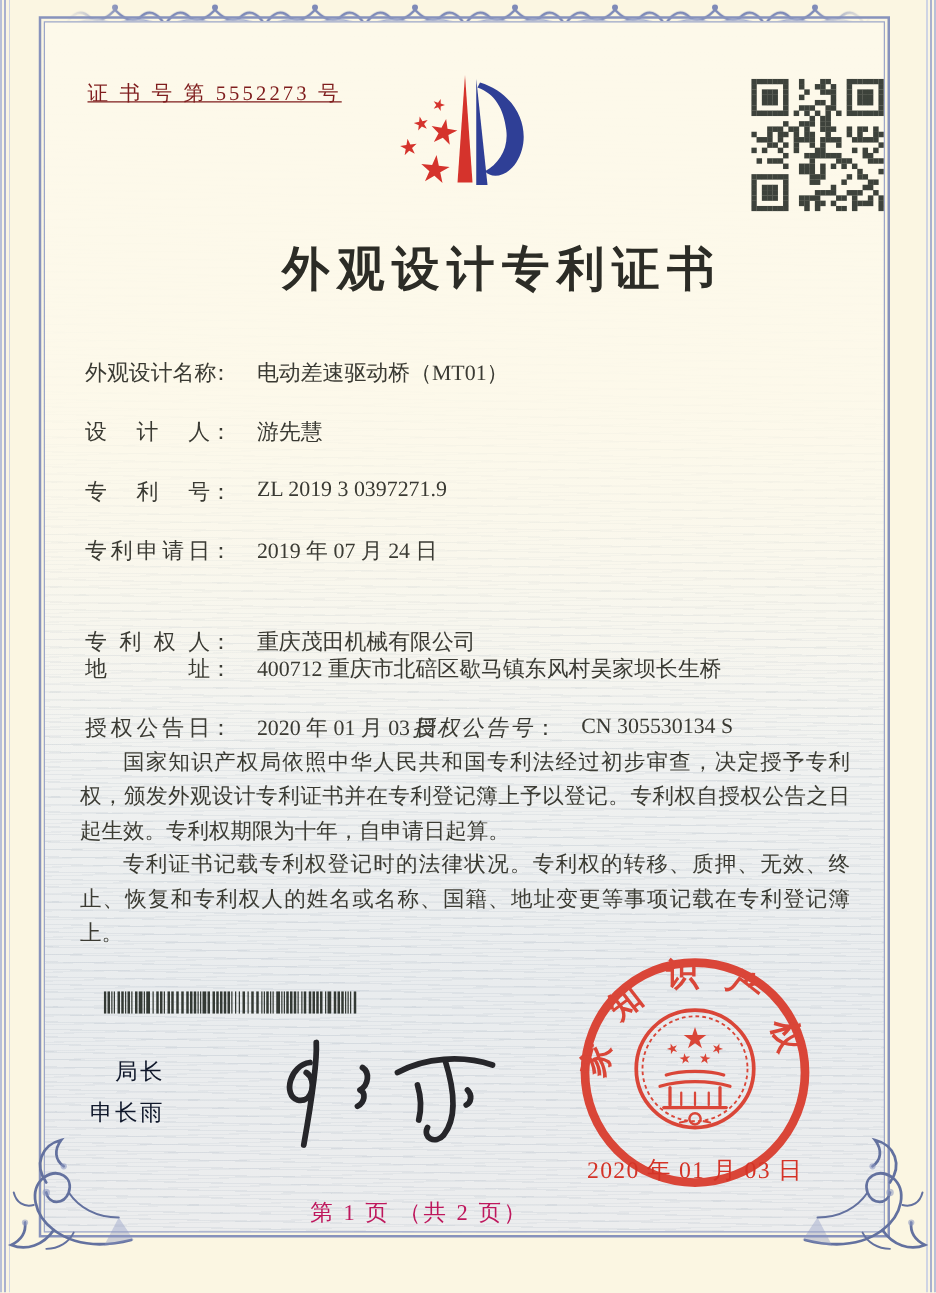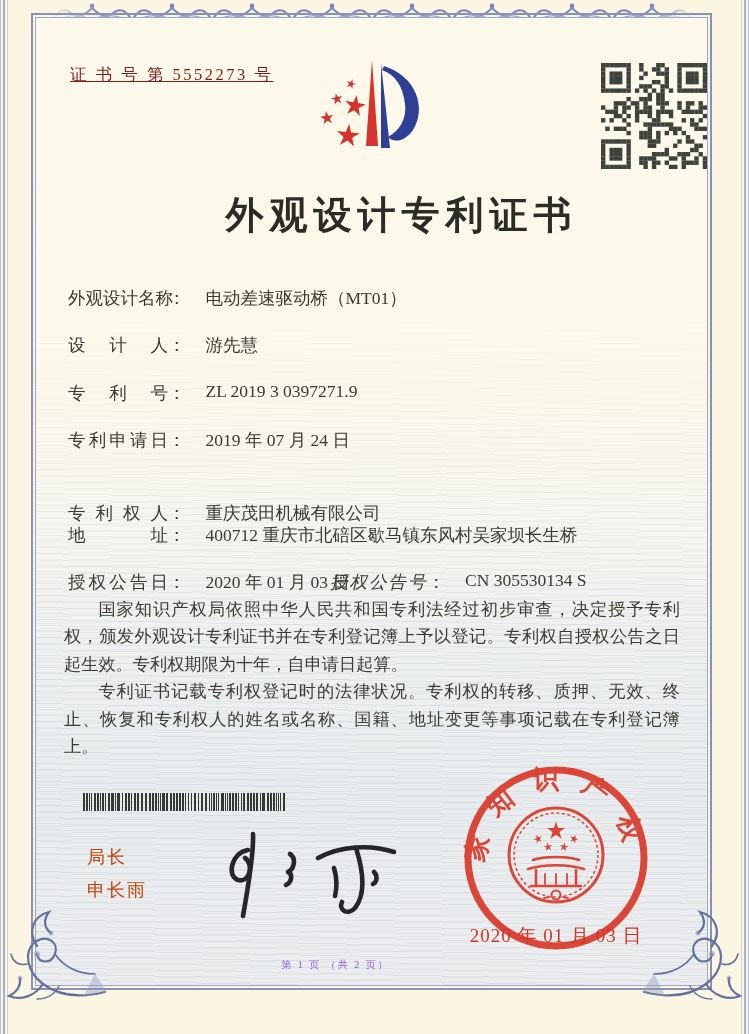--- a/index.html
+++ b/index.html
@@ -58,30 +58,30 @@
   .grant-row{position:absolute;left:0;top:570px;width:695px;height:24px;font-size:17.5px;white-space:nowrap;}
   .gpair1{position:absolute;left:68px;}
   .gpair2{position:absolute;left:330px;}
   .gpair2 .flabel{width:auto;text-align:left;text-align-last:auto;letter-spacing:2px;font-style:italic;}
 
   .paras{position:absolute;left:64px;top:596px;width:616px;}
   .paras p{margin:0;font-size:17.2px;line-height:27.4px;text-indent:2em;text-align:justify;color:#3b3b33;}
 
   .barcode{position:absolute;left:83px;top:793px;}
 
-  .signer{position:absolute;left:87px;top:841px;font-family:"Liberation Sans","DejaVu Sans",sans-serif;
-    font-size:18px;letter-spacing:2px;color:#c2410c;line-height:33px;}
+  .signer{position:absolute;left:72px;top:841px;font-family:"Liberation Sans","DejaVu Sans",sans-serif;
+    font-size:18px;letter-spacing:2px;color:#0f172a;line-height:33px;text-align:right;}
   .signature{position:absolute;left:198px;top:828px;}
 
   .seal{position:absolute;left:448px;top:757px;opacity:.93;}
   .seal-date{position:absolute;left:448px;top:923px;width:216px;text-align:center;
     font-size:19px;letter-spacing:1px;color:#d43327;white-space:nowrap;}
 
   .page-info{position:absolute;left:0;top:958px;width:671px;text-align:center;
-    font-size:10px;letter-spacing:2px;color:#8b5cf6;}
+    font-size:18px;letter-spacing:2px;color:#be185d;}
   .back-note{position:absolute;left:0;top:1006px;width:749px;text-align:center;
     font-size:16.5px;letter-spacing:3px;color:#3b3b33;margin-top:40px;}
 </style>
 </head>
 <body>
 
 <div class="page">
 
   <svg width="0" height="0" style="position:absolute" aria-hidden="true">
     <defs>

